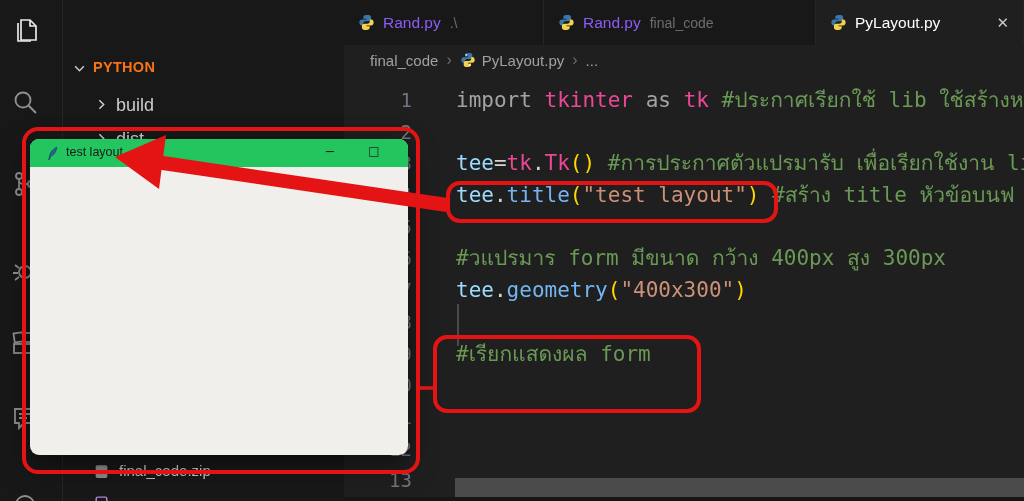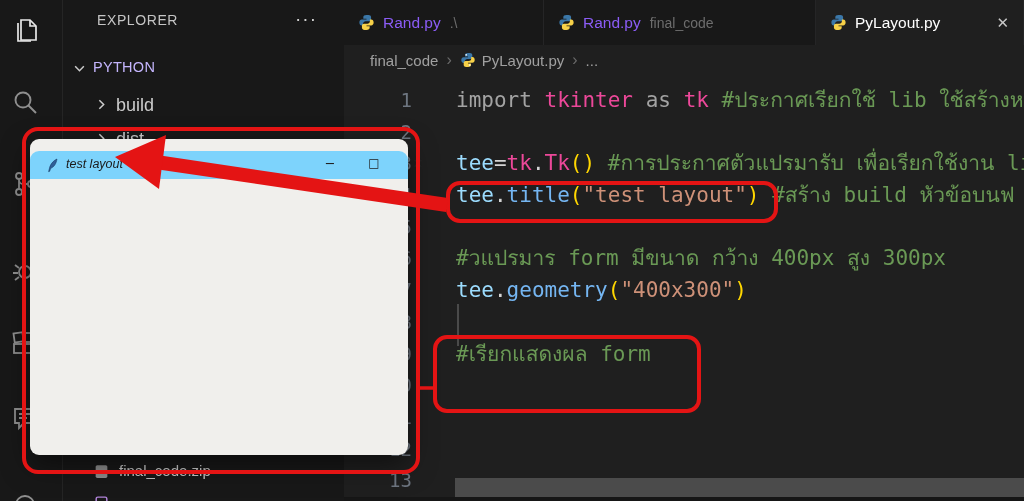--- a/index.html
+++ b/index.html
@@ -10,21 +10,21 @@
   .activitybar{position:absolute;left:0;top:0;width:62px;height:501px;background:#181818;border-right:1px solid #252525;}
   .act-icon{position:absolute;left:9px;width:32px;height:32px;display:flex;align-items:center;justify-content:center;}
 
   
   .sidebar{position:absolute;left:63px;top:0;width:281px;height:501px;background:#181818;}
   .sb-header{position:absolute;left:0;top:8px;width:100%;height:26px;}
   .sb-title{position:absolute;left:34px;top:4px;font-size:14px;letter-spacing:.6px;color:#c5c5c5;}
   .sb-menu{position:absolute;left:232px;top:0px;font-size:19px;color:#d0d0d0;letter-spacing:1px;}
   .sb-section{position:absolute;left:0;top:56px;width:100%;height:26px;}
   .sb-section .chev{position:absolute;left:10px;top:6px;}
-  .sb-section .lbl{position:absolute;left:30px;top:3px;font-size:14.5px;font-weight:normal;color:#c4b5fd;letter-spacing:.3px;}
+  .sb-section .lbl{position:absolute;left:30px;top:3px;font-size:14.5px;font-weight:bold;color:#f97316;letter-spacing:.3px;}
   .tree-item{position:absolute;left:0;width:100%;height:27px;}
   .tree-item .chev{position:absolute;left:32px;top:7px;}
   .tree-item .lbl{position:absolute;left:53px;top:4px;font-size:18px;color:#cccccc;}
   .tree-item .ficon{position:absolute;left:30px;top:5px;}
   .tree-item .lbl2{position:absolute;left:56px;top:4px;font-size:15px;color:#cccccc;}
 
   
   .tabbar{position:absolute;left:344px;top:0;right:0;height:45px;background:#181818;display:flex;}
   .tab{position:relative;height:45px;display:flex;align-items:center;padding:0 14px;border-right:1px solid #252526;box-sizing:border-box;}
   .tab .pyicon{width:17px;height:17px;margin-right:8px;flex:none;}
@@ -48,21 +48,21 @@
   .code-text{padding-left:44px;flex:1;overflow:hidden;}
   .tk-kw{color:#a3a3a3}.tk-mod{color:#ec4899}.tk-var{color:#9CDCFE}.tk-fn{color:#75B6F2}
   .tk-str{color:#CE9178}.tk-par{color:#FFD700}.tk-op{color:#D4D4D4}.tk-cmt{color:#6A9955}
   .cursor-guide{position:absolute;left:457px;top:304px;width:1.5px;height:42px;background:#4a4a4a;}
   .hscrollbar{position:absolute;left:455px;right:0;top:478px;height:19px;background:#4b4b4b;}
   .bottom-strip{position:absolute;left:344px;right:0;top:497px;height:4px;background:#161616;}
 
   
   .tkwin{position:absolute;left:30px;top:139px;width:378px;height:316px;z-index:50;
          border-radius:9px;background:#f0efec;box-shadow:0 10px 28px rgba(0,0,0,.5);}
-  .tk-titlebar{position:absolute;left:0;top:12px;width:100%;height:28px;background:#7dd3fc;border-radius:9px 9px 0 0;font-style:italic;}
+  .tk-titlebar{position:absolute;left:0;top:0;width:100%;height:28px;background:#22c55e;border-radius:9px 9px 0 0;}
   .tk-feather{position:absolute;left:16px;top:7px;width:13px;height:14px;}
   .tk-title{position:absolute;left:36px;top:6px;font-size:12.5px;color:#1b1b1b;}
   .tk-btn{position:absolute;top:5px;width:18px;height:18px;text-align:center;color:#222;font-family:"DejaVu Sans",sans-serif;}
   .tk-min{left:291px;font-size:13px;}
   .tk-max{left:335px;font-size:12px;}
   .tk-close{left:379px;font-size:13px;}
 
   
   .anno{position:absolute;border:4px solid #e41414;border-radius:16px;z-index:60;pointer-events:none;}
   .anno-window{left:22px;top:127px;width:390px;height:339px;}
@@ -91,21 +91,21 @@
     <span class="bc-item">PyLayout.py</span>
     <span class="bc-sep">›</span>
     <span class="bc-item">...</span>
   </div>
 
   <div class="code-area">
     <div id="code-lines">
         <div class="code-line"><span class="gutter">1</span><span class="code-text"><span class="tk-kw">import</span><span class="tk-op"> </span><span class="tk-mod">tkinter</span><span class="tk-op"> </span><span class="tk-kw">as</span><span class="tk-op"> </span><span class="tk-mod">tk</span><span class="tk-op"> </span><span class="tk-cmt">#ประกาศเรียกใช้ lib ใช้สร้างห</span></span></div>
         <div class="code-line"><span class="gutter">2</span><span class="code-text"></span></div>
         <div class="code-line"><span class="gutter">3</span><span class="code-text"><span class="tk-var">tee</span><span class="tk-op">=</span><span class="tk-mod">tk</span><span class="tk-op">.</span><span class="tk-mod">Tk</span><span class="tk-par">()</span><span class="tk-op"> </span><span class="tk-cmt">#การประกาศตัวแปรมารับ เพื่อเรียกใช้งาน lib</span></span></div>
-        <div class="code-line"><span class="gutter">4</span><span class="code-text"><span class="tk-var">tee</span><span class="tk-op">.</span><span class="tk-fn">title</span><span class="tk-par">(</span><span class="tk-str">"test layout"</span><span class="tk-par">)</span><span class="tk-op"> </span><span class="tk-cmt">#สร้าง build หัวข้อบนฟ</span></span></div>
+        <div class="code-line"><span class="gutter">4</span><span class="code-text"><span class="tk-var">tee</span><span class="tk-op">.</span><span class="tk-fn">title</span><span class="tk-par">(</span><span class="tk-str">"test layout"</span><span class="tk-par">)</span><span class="tk-op"> </span><span class="tk-cmt">#สร้าง title หัวข้อบนฟ</span></span></div>
         <div class="code-line"><span class="gutter">5</span><span class="code-text"></span></div>
         <div class="code-line"><span class="gutter">6</span><span class="code-text"><span class="tk-cmt">#วแปรมาร form มีขนาด กว้าง 400px สูง 300px</span></span></div>
         <div class="code-line"><span class="gutter">7</span><span class="code-text"><span class="tk-var">tee</span><span class="tk-op">.</span><span class="tk-fn">geometry</span><span class="tk-par">(</span><span class="tk-str">"400x300"</span><span class="tk-par">)</span></span></div>
         <div class="code-line"><span class="gutter">8</span><span class="code-text"></span></div>
         <div class="code-line"><span class="gutter">9</span><span class="code-text"><span class="tk-cmt">#เรียกแสดงผล form</span></span></div>
         <div class="code-line"><span class="gutter">10</span></div>
         <div class="code-line"><span class="gutter">11</span><span class="code-text"></span></div>
         <div class="code-line"><span class="gutter">12</span><span class="code-text"></span></div>
         <div class="code-line"><span class="gutter">13</span><span class="code-text"></span></div>
       </div>
@@ -190,24 +190,20 @@
         </svg>
     </div>
     <div class="act-icon" style="top:480px">
       <svg viewBox="0 0 30 30" width="30" height="30" fill="none" stroke="#8f8f8f" stroke-width="1.8">
           <path d="M6 30v-6a9 9 0 0 1 18 0v6"></path>
         </svg>
     </div>
   </div>
 
   <div class="sidebar">
-    <div class="sb-header">
-      <span class="sb-title">EXPLORER</span>
-      <span class="sb-menu">···</span>
-    </div>
     <div class="sb-section">
       <span class="chev">
         <svg viewBox="0 0 12 12" width="13" height="13" fill="none" stroke="#cccccc" stroke-width="1.4">
             <path d="M2 4l4 4 4-4"></path>
           </svg>
       </span>
       <span class="lbl">PYTHON</span>
     </div>
     <div class="tree-item" style="top:91px">
       <span class="chev">

